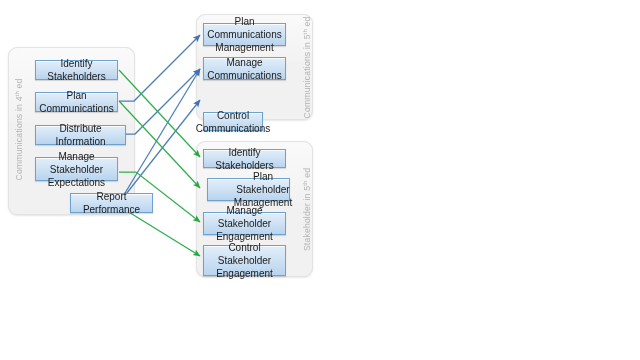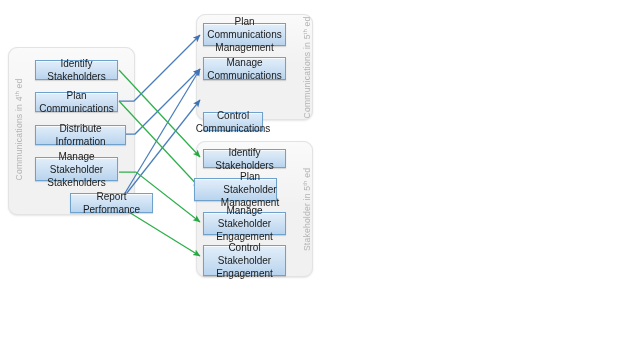--- a/index.html
+++ b/index.html
@@ -71,21 +71,21 @@
   #n-l3{left:35px;top:157px;width:83px;height:24px;}
   #n-l4{left:35px;top:193px;width:83px;height:20px;margin-left:35px;}
 
   
   #n-c0{left:203px;top:23px;width:83px;height:23px;}
   #n-c1{left:203px;top:57px;width:83px;height:23px;}
   #n-c2{left:203px;top:92px;width:60px;height:19px;margin-top:20px;}
 
   
   #n-s0{left:203px;top:149px;width:83px;height:19px;}
-  #n-s1{left:194px;top:178px;width:83px;height:23px;padding-left:32px;}
+  #n-s1{left:207px;top:178px;width:83px;height:23px;padding-left:32px;}
   #n-s2{left:203px;top:212px;width:83px;height:23px;}
   #n-s3{left:203px;top:245px;width:83px;height:31px;}
 
   #edges{position:absolute;left:0;top:0;width:640px;height:360px;pointer-events:none;}
 </style>
 </head>
 <body>
 
 <div id="stage">
 
@@ -150,21 +150,21 @@
   </div>
   <div class="node" id="n-l2">
     <div>
       <span>Distribute Information</span>
 
     </div>
   </div>
   <div class="node" id="n-l3">
     <div>
       <span>Manage Stakeholder</span>
-      <span>Stakeholders</span>
+      <span>Expectations</span>
     </div>
   </div>
   <div class="node" id="n-l4">
     <div>
       <span>Report Performance</span>
 
     </div>
   </div>
 
   <div class="node" id="n-c0">

